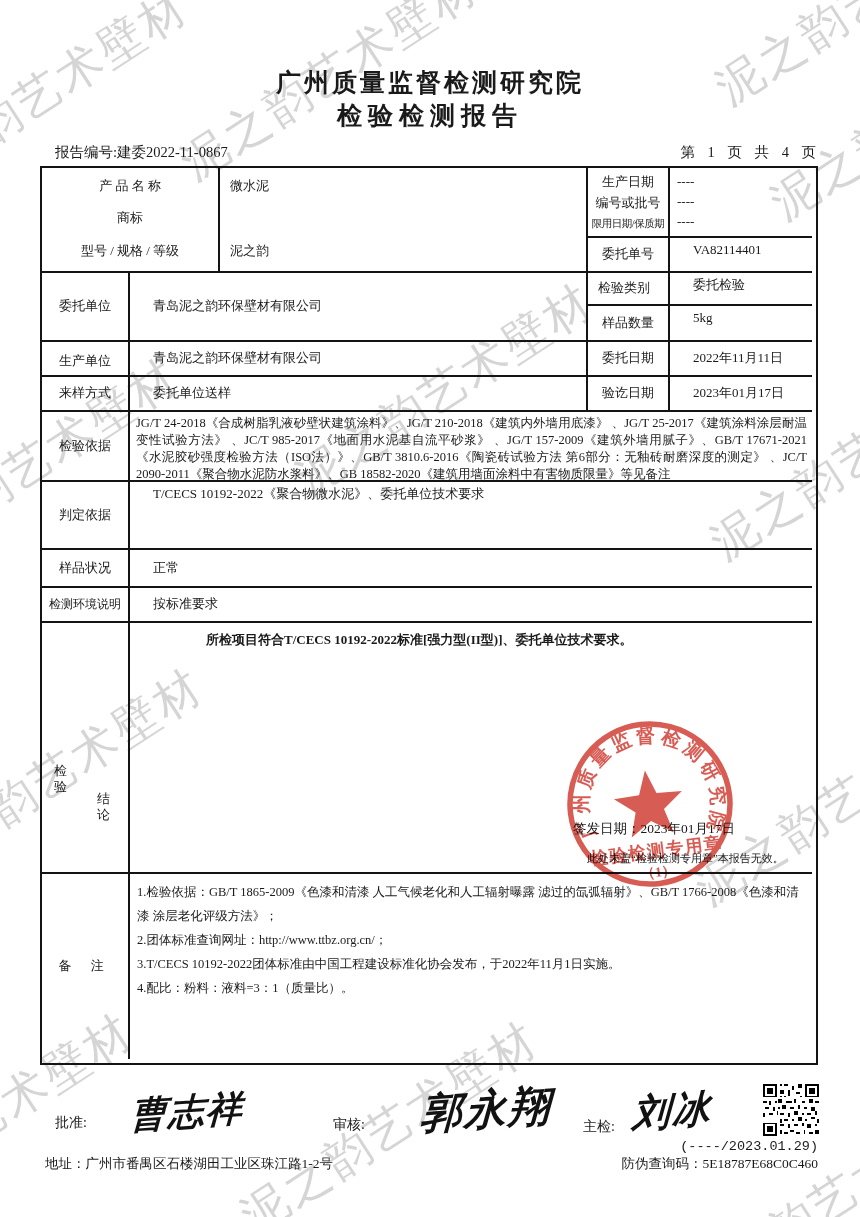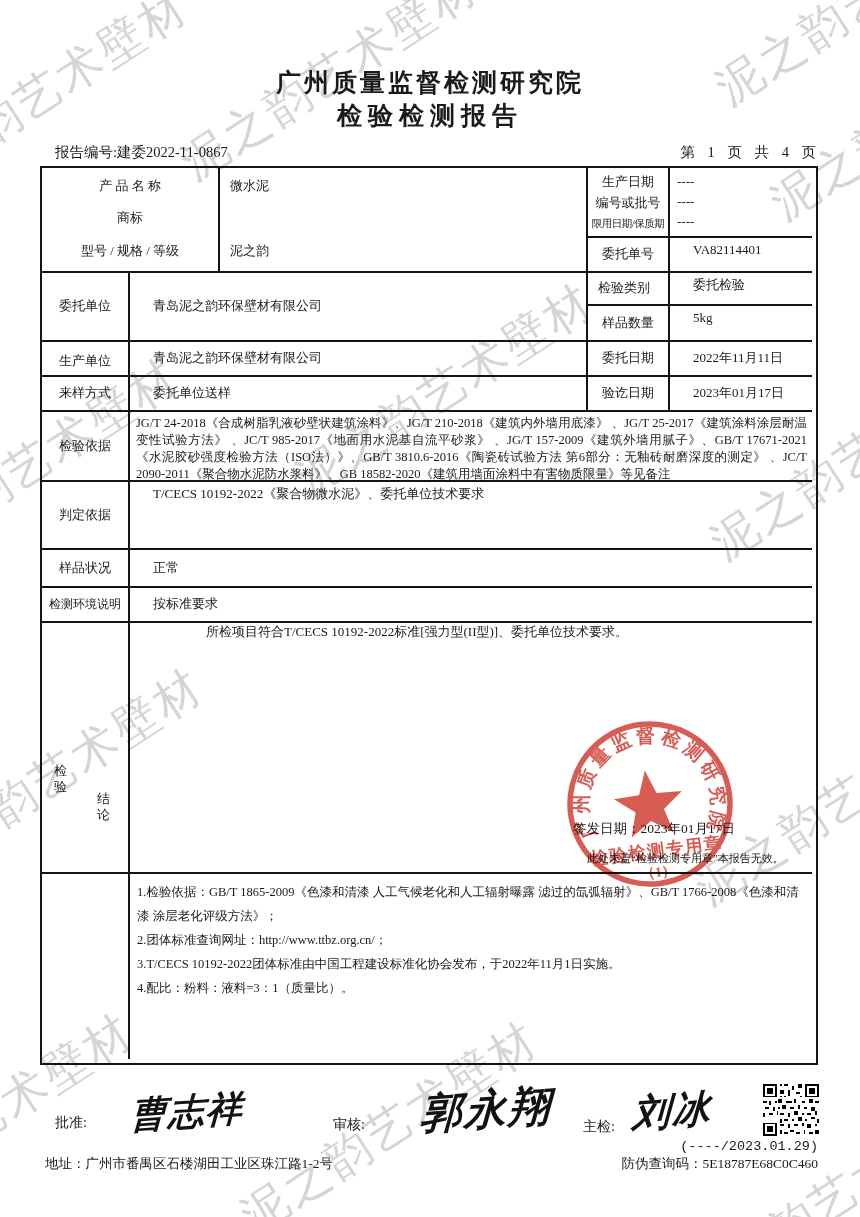--- a/index.html
+++ b/index.html
@@ -27,21 +27,21 @@
   .lbl{justify-content:center;text-align:center;}
   .val{padding-left:23px;}
   .topal{align-items:flex-start;padding-top:4px;}
   .stack{flex-direction:column;justify-content:space-between;align-items:stretch;}
   .stack .lblrow{text-align:center;}
   .stack .valrow{text-align:left;}
   .small{font-size:10.5px;letter-spacing:-0.5px;}
   .basis{font-size:12.5px;line-height:17px;padding:3px 5px 0 6px;align-items:flex-start;text-align:justify;}
   .concl-lbl{flex-direction:row;justify-content:center;letter-spacing:6px;border-radius:14px;}
   .concl-text{position:absolute;left:86px;top:453px;width:684px;font-size:13px;
-    padding-top:2px;text-indent:78px;box-sizing:border-box;}
+    padding-top:10px;text-indent:78px;box-sizing:border-box;font-weight:bold;}
   .remarks{font-size:12.5px;line-height:24px;padding:6px 4px 0 7px;align-items:flex-start;
     flex-direction:column;justify-content:flex-start;}
   .stamp-wrap{position:absolute;left:520px;top:548px;width:176px;height:176px;z-index:3;
     opacity:0.84;mix-blend-mode:multiply;transform:rotate(-7deg);}
   .issue-date{position:absolute;left:531px;top:652px;font-size:13.5px;z-index:2;}
   .invalid-note{position:absolute;left:545px;top:675px;font-size:11px;z-index:2;margin-top:8px;}
 
   .ft-lbl{position:absolute;font-size:14px;z-index:2;}
   .sig{position:absolute;z-index:2;font-weight:bold;font-style:italic;color:#121212;
     transform:rotate(-4deg) skewX(-6deg);letter-spacing:2px;}
@@ -155,20 +155,21 @@
       <path id="ringPath" d="M 31.8 114.2 A 62 62 0 1 1 144.2 114.2" fill="none"></path>
       <text font-size="19" font-weight="bold" fill="#d03c33" font-family="'Liberation Serif',serif">
         <textPath href="#ringPath" startOffset="2" textLength="252">广州质量监督检测研究院</textPath>
       </text>
       <polygon fill="#d03c33" points="87,54 95.8,77.9 121.2,78.9 101.3,94.6 108.2,119.1 87,105 65.8,119.1 72.7,94.6 52.8,78.9 78.2,77.9"></polygon>
       <text x="88" y="141" text-anchor="middle" font-size="17.5" font-weight="bold" fill="#d03c33" textLength="132" font-family="'Liberation Serif',serif">检验检测专用章</text>
       <text x="88" y="161" text-anchor="middle" font-size="14" font-weight="bold" fill="#d03c33" font-family="'Liberation Serif',serif">（1）</text>
     </svg>
   </div>
 
+  <div class="cell lbl" style="left:0;top:706px;width:86px;height:185px;letter-spacing:8px">备 注</div>
   <div class="cell remarks" style="left:88px;top:706px;width:682px;height:185px">
     <div>1.检验依据：GB/T 1865-2009《色漆和清漆 人工气候老化和人工辐射曝露 滤过的氙弧辐射》、GB/T 1766-2008《色漆和清漆 涂层老化评级方法》；</div>
     <div>2.团体标准查询网址：http://www.ttbz.org.cn/；</div>
     <div>3.T/CECS 10192-2022团体标准由中国工程建设标准化协会发布，于2022年11月1日实施。</div>
     <div>4.配比：粉料：液料=3：1（质量比）。</div>
   </div>
 </div>
 
 <div class="ft-lbl" style="left:55px;top:1114px">批准:</div>
 <div class="sig" style="left:130px;top:1088px;font-size:36px">曹志祥</div>

